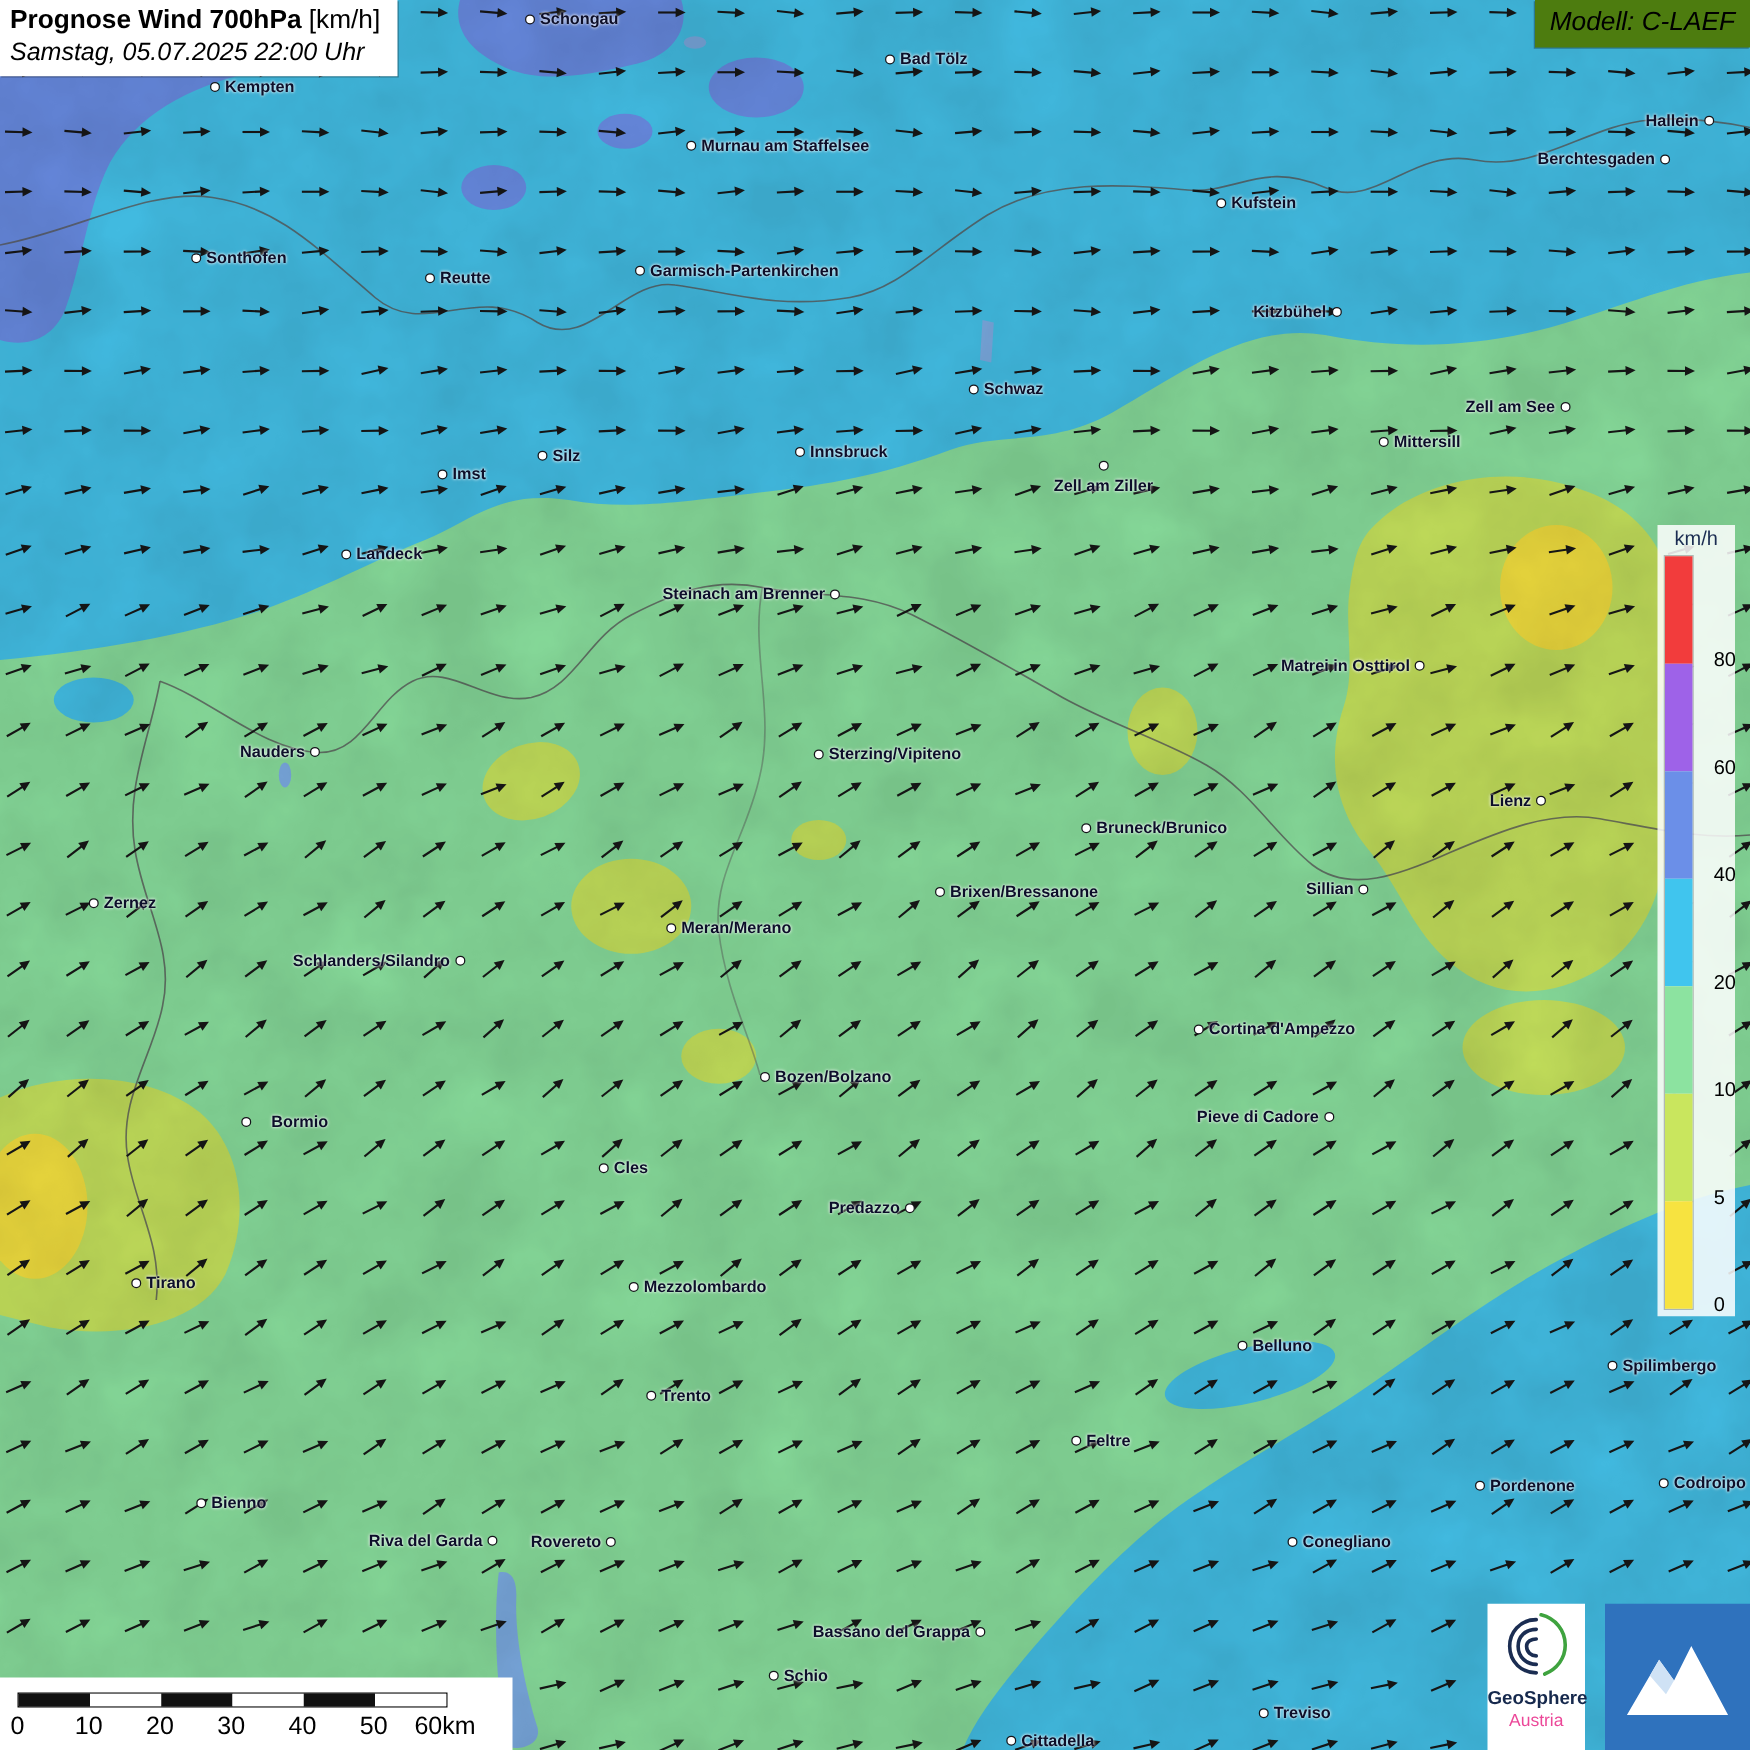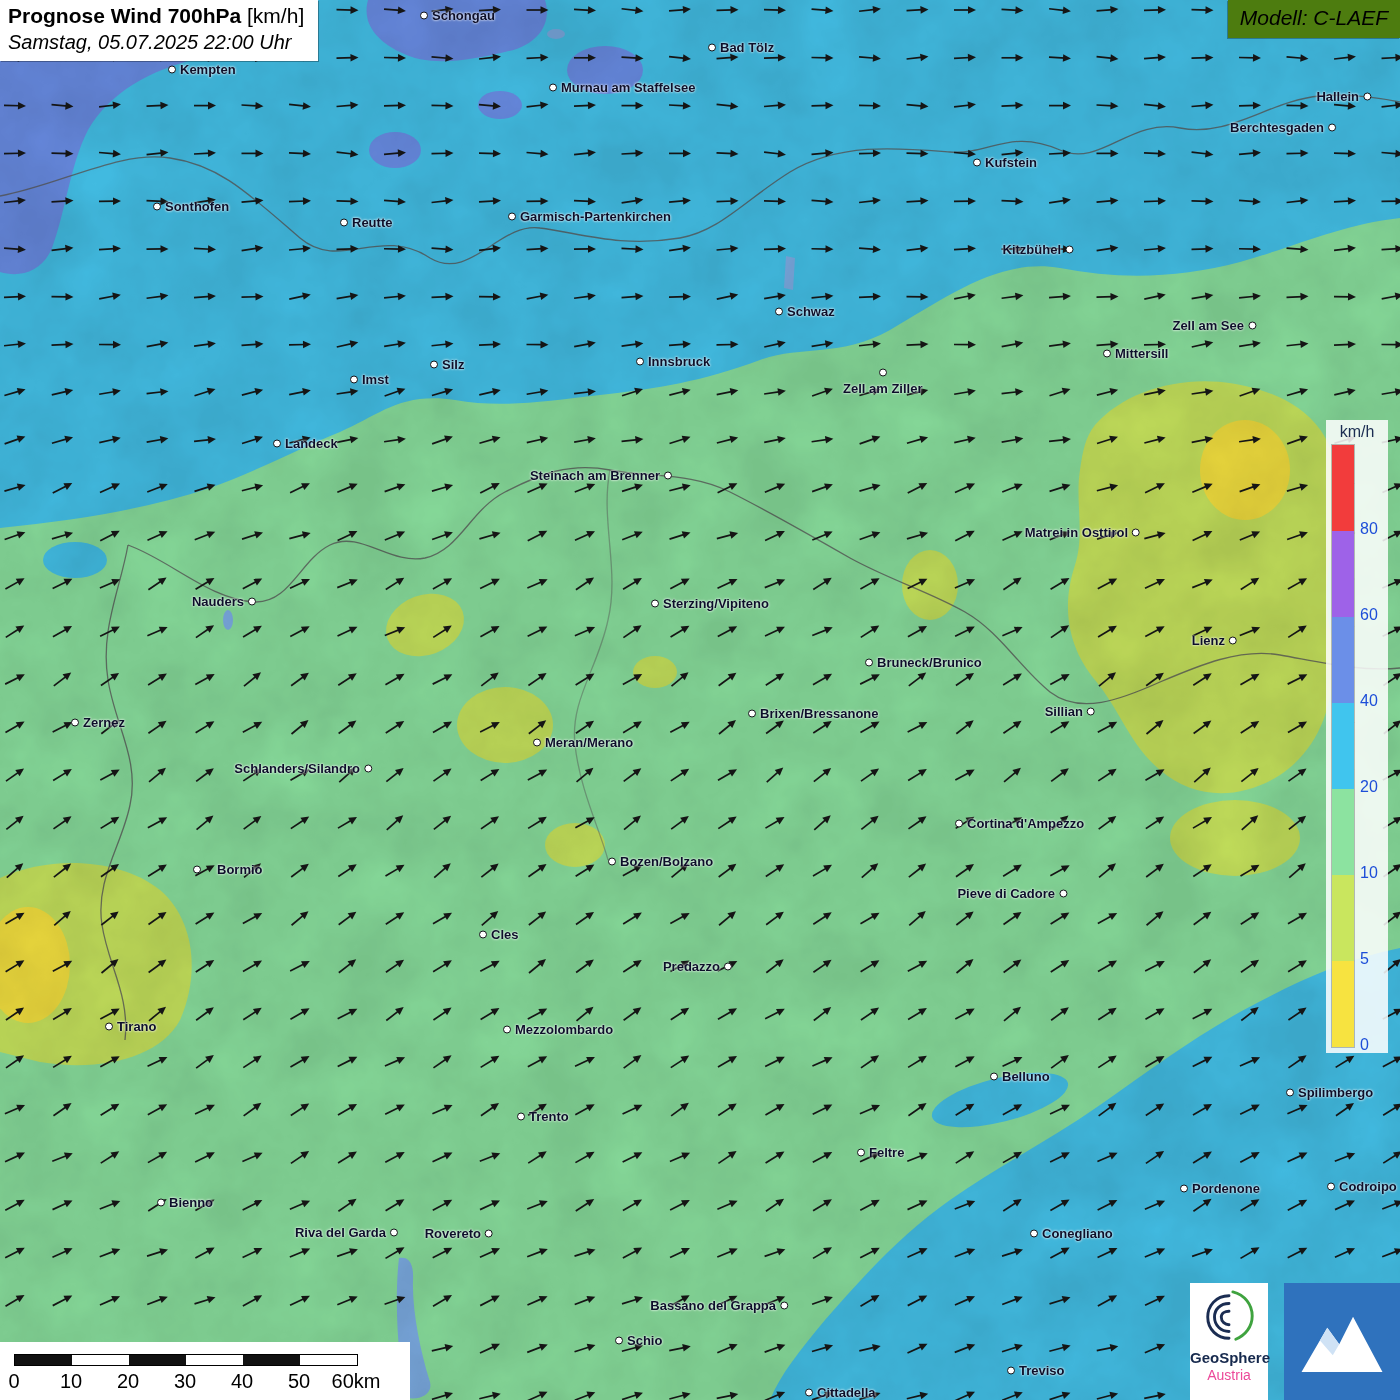--- a/index.html
+++ b/index.html
@@ -30,21 +30,21 @@
 
   .model-box{position:absolute;right:0;top:0;background:#4d7c0f;padding:6px 12px 8px;z-index:5;
              font-size:21px;font-style:italic;color:#000;box-shadow:-1px 1px 0 rgba(0,0,0,.3);}
 
   .legend{position:absolute;left:1326px;top:420px;background:rgba(255,255,255,.85);padding:3px 5px 5px;z-index:4;text-align:center;}
   .legend-title{font-size:16px;color:#1b2d52;margin-bottom:3px;}
   .legend-bar-wrap{position:relative;display:flex;}
   .legend-bar{width:22px;display:flex;flex-direction:column;border:1px solid rgba(0,0,0,.25);}
   .legend-block{width:22px;height:86px;}
   .legend-labels{position:relative;width:28px;}
-  .legend-label{position:absolute;left:5px;transform:translateY(-55%);font-size:16px;color:#1d4ed8;}
+  .legend-label{position:absolute;left:16px;transform:translateY(-55%);font-size:16px;color:#000000;}
 
   .scalebar{position:absolute;left:0;bottom:0;width:410px;background:#fff;padding:12px 0 4px 14px;z-index:5;box-sizing:border-box;}
   .sb-bar{position:relative;width:342px;height:10px;border:1.5px solid #000;display:flex;box-sizing:content-box;}
   .sb-seg{flex:1;}
   .sb-labels{position:relative;height:26px;width:390px;margin-top:4px;font-size:20px;color:#000;}
   .sb-labels span{position:absolute;transform:translateX(-50%);}
 
   .logo-box{position:absolute;left:1190px;top:1283px;width:78px;height:117px;background:#fff;z-index:5;text-align:center;padding-top:5px;box-sizing:border-box;}
   .logo-org{font-size:15px;font-weight:bold;color:#16294d;line-height:1.1;}
   .logo-country{font-size:14px;color:#ec4899;line-height:1.2;}
@@ -3725,21 +3725,21 @@
         <span class="nm">Schongau</span>
       </div>
       <div class="city" style="left: 708px; top: 47px;">
         <span class="dot"></span>
         <span class="nm">Bad Tölz</span>
       </div>
       <div class="city" style="left: 168px; top: 69px;">
         <span class="dot"></span>
         <span class="nm">Kempten</span>
       </div>
-      <div class="city" style="left: 549px; top: 87px;">
+      <div class="city" style="left: 549px; top: 116px;">
         <span class="dot"></span>
         <span class="nm">Murnau am Staffelsee</span>
       </div>
       <div class="city r" style="left: 1371px; top: 96px;">
         <span class="nm">Hallein</span>
         <span class="dot"></span>
       </div>
       <div class="city r" style="left: 1336px; top: 127px;">
         <span class="nm">Berchtesgaden</span>
         <span class="dot"></span>
@@ -3841,21 +3841,21 @@
         <span class="dot"></span>
       </div>
       <div class="city" style="left: 955px; top: 823px;">
         <span class="dot"></span>
         <span class="nm">Cortina d'Ampezzo</span>
       </div>
       <div class="city" style="left: 608px; top: 861px;">
         <span class="dot"></span>
         <span class="nm">Bozen/Bolzano</span>
       </div>
-      <div class="city" style="left: 193px; top: 869px; gap: 16px;">
+      <div class="city" style="left: 193px; top: 897px; gap: 16px;">
         <span class="dot"></span>
         <span class="nm">Bormio</span>
       </div>
       <div class="city r" style="left: 1067px; top: 893px;">
         <span class="nm">Pieve di Cadore</span>
         <span class="dot"></span>
       </div>
       <div class="city" style="left: 479px; top: 934px;">
         <span class="dot"></span>
         <span class="nm">Cles</span>

